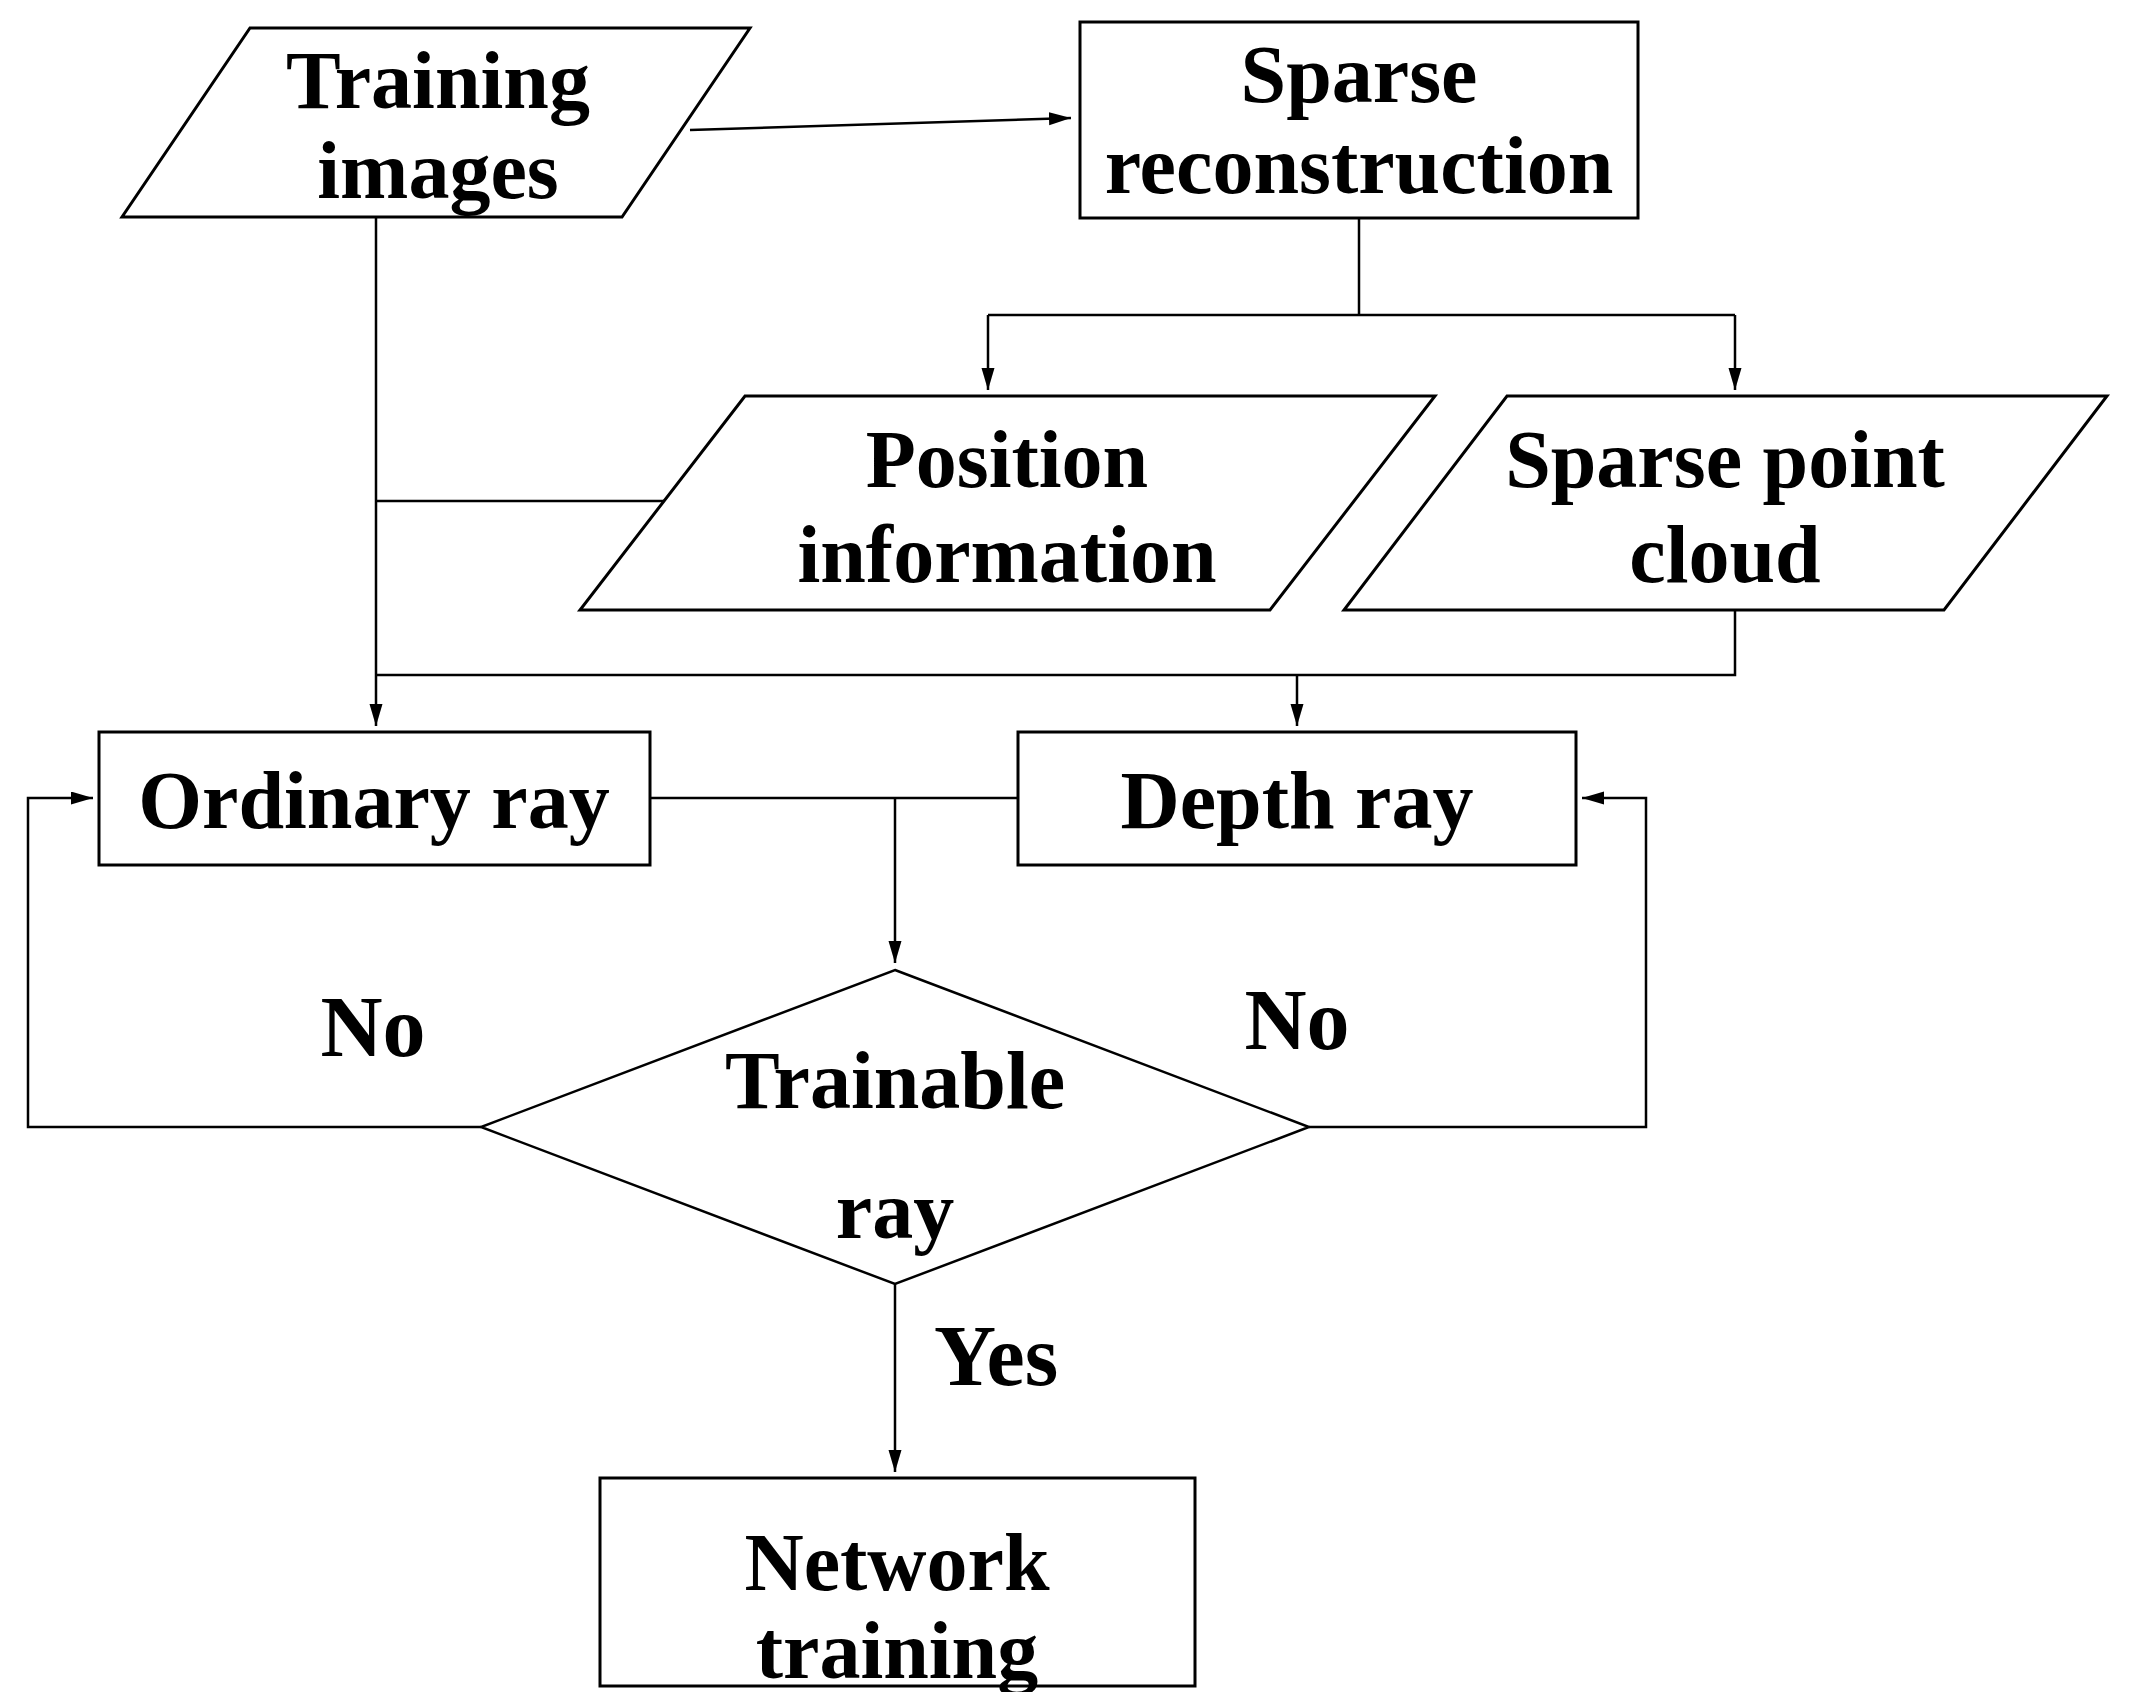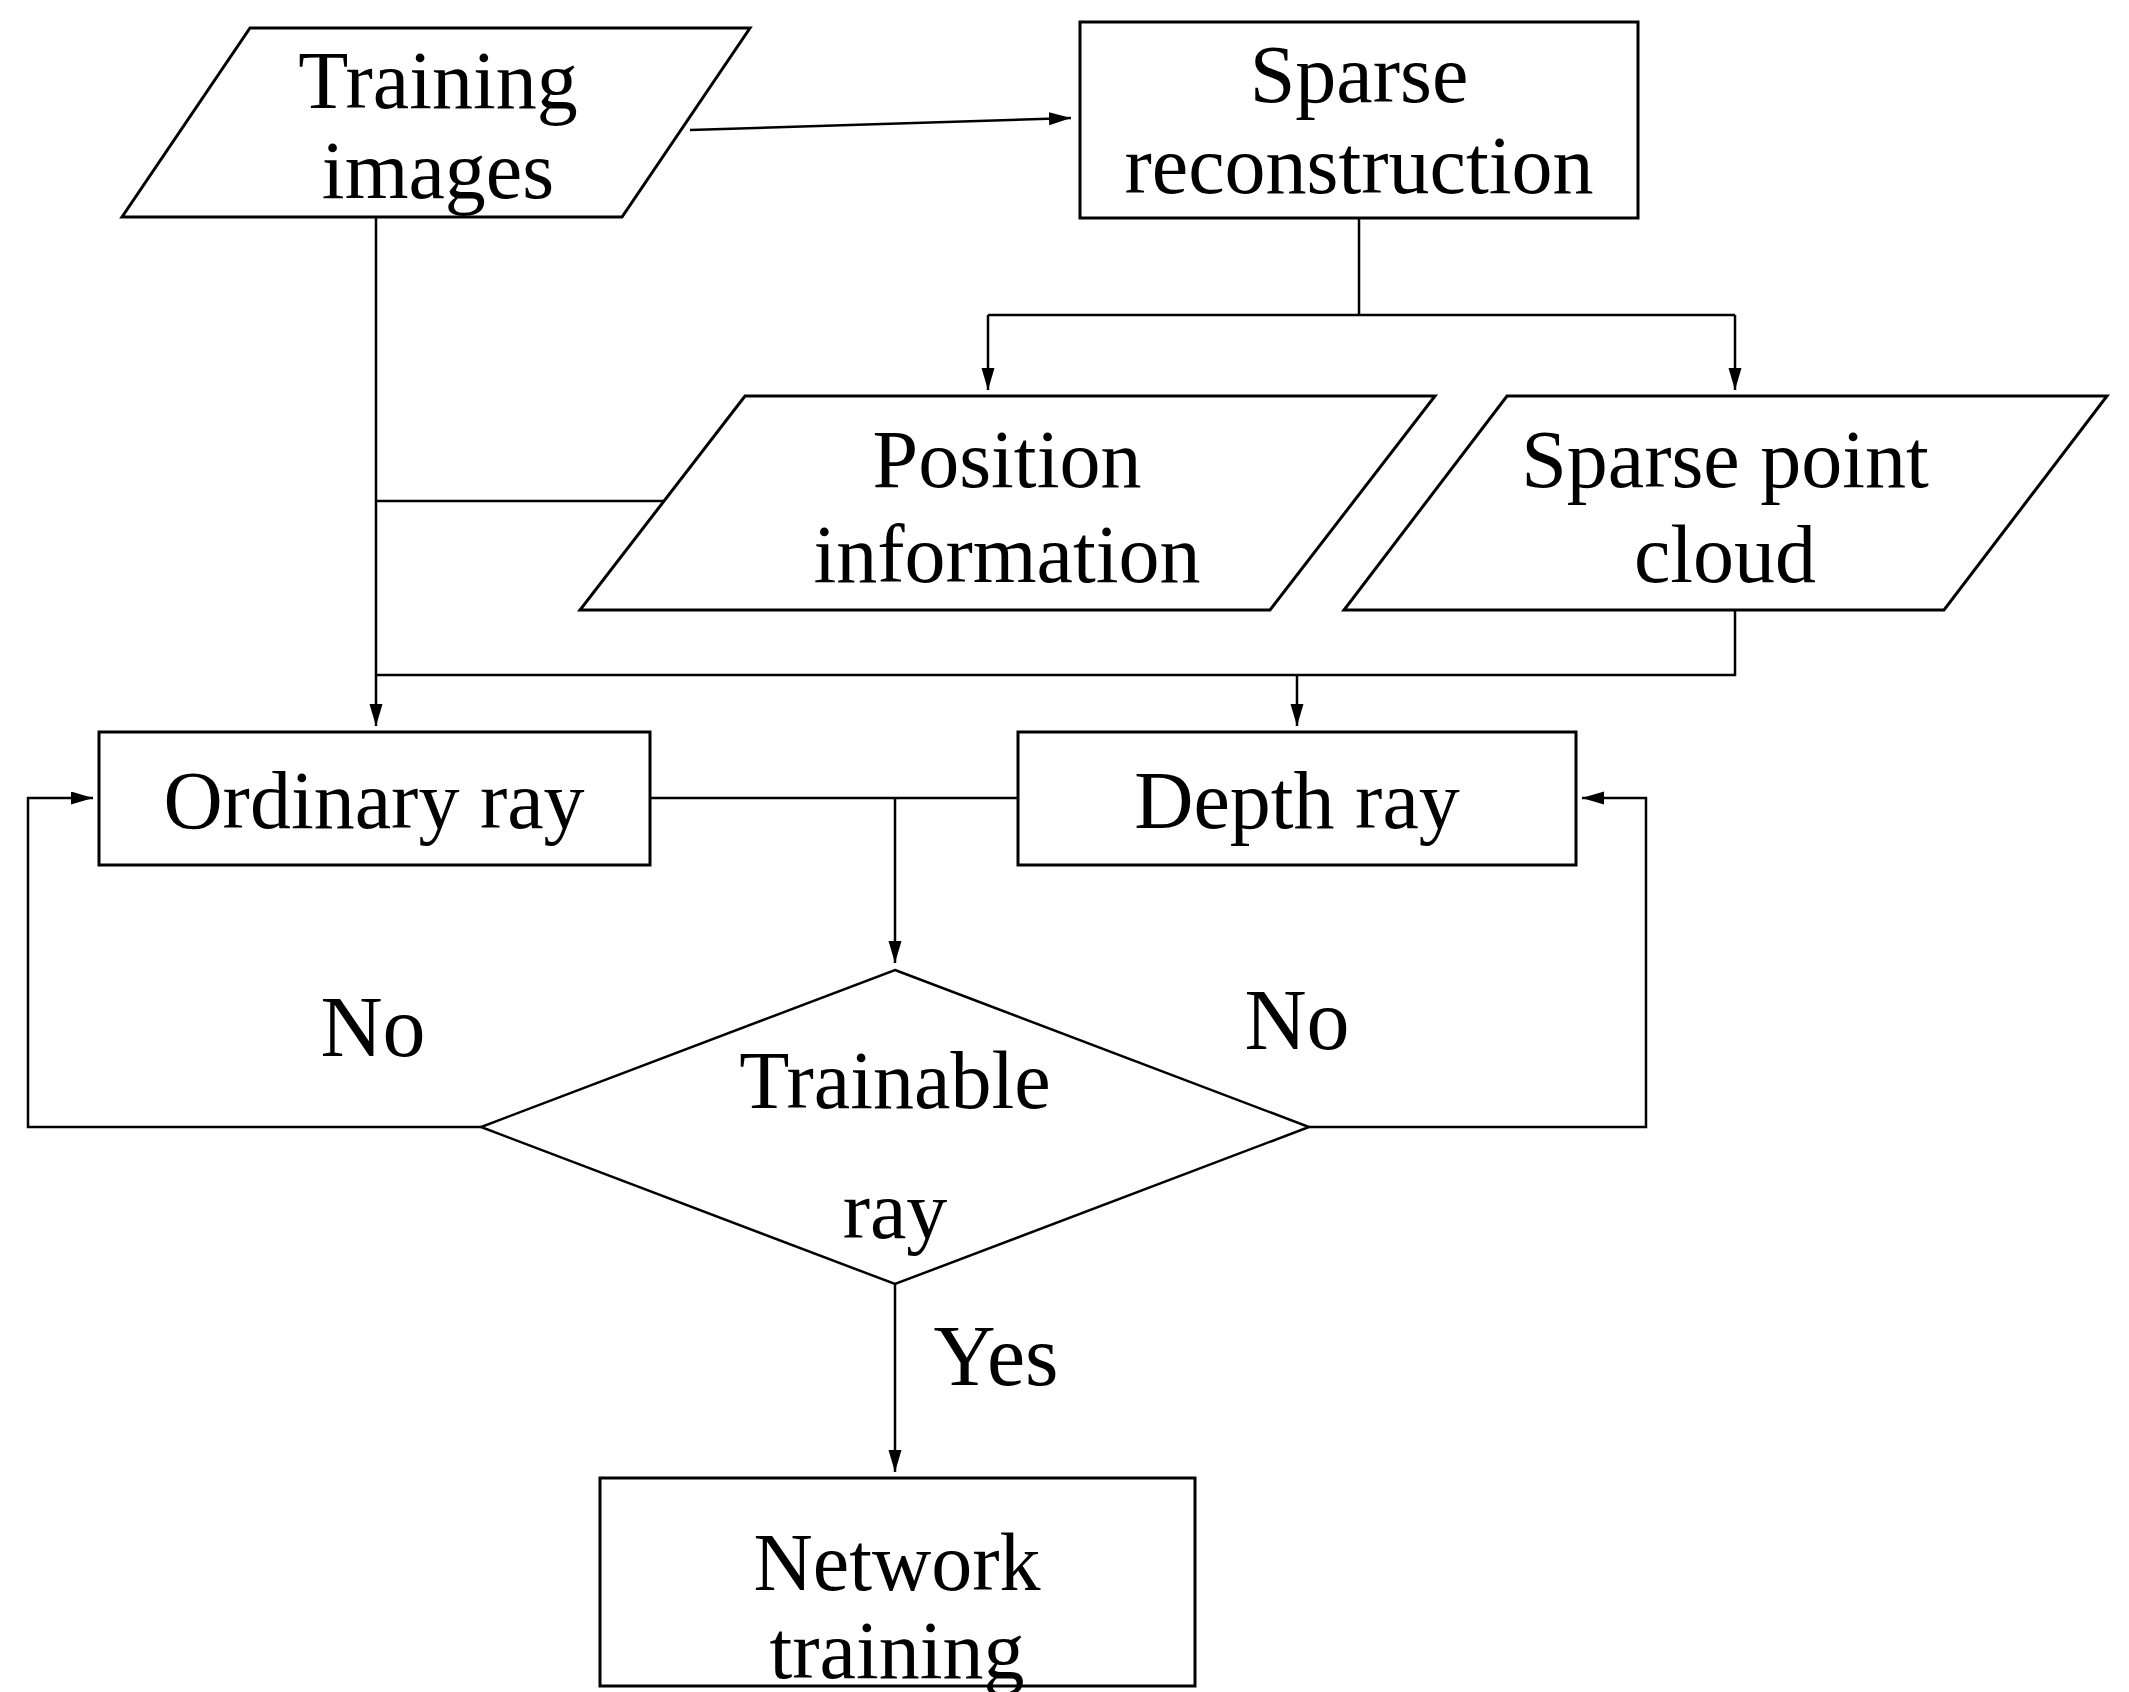--- a/index.html
+++ b/index.html
@@ -6,20 +6,21 @@
     margin: 0;
     padding: 0;
     background: #ffffff;
   }
   .canvas-wrap {
     width: 2129px;
     height: 1692px;
     background: #ec4899;
     position: relative;
     overflow: hidden;
+    font-weight: bold;
   }
   svg.flowchart {
     display: block;
     width: 2129px;
     height: 1692px;
     background: #ffffff;
   }
   .shape {
     fill: #ffffff;
     stroke: #000000;

